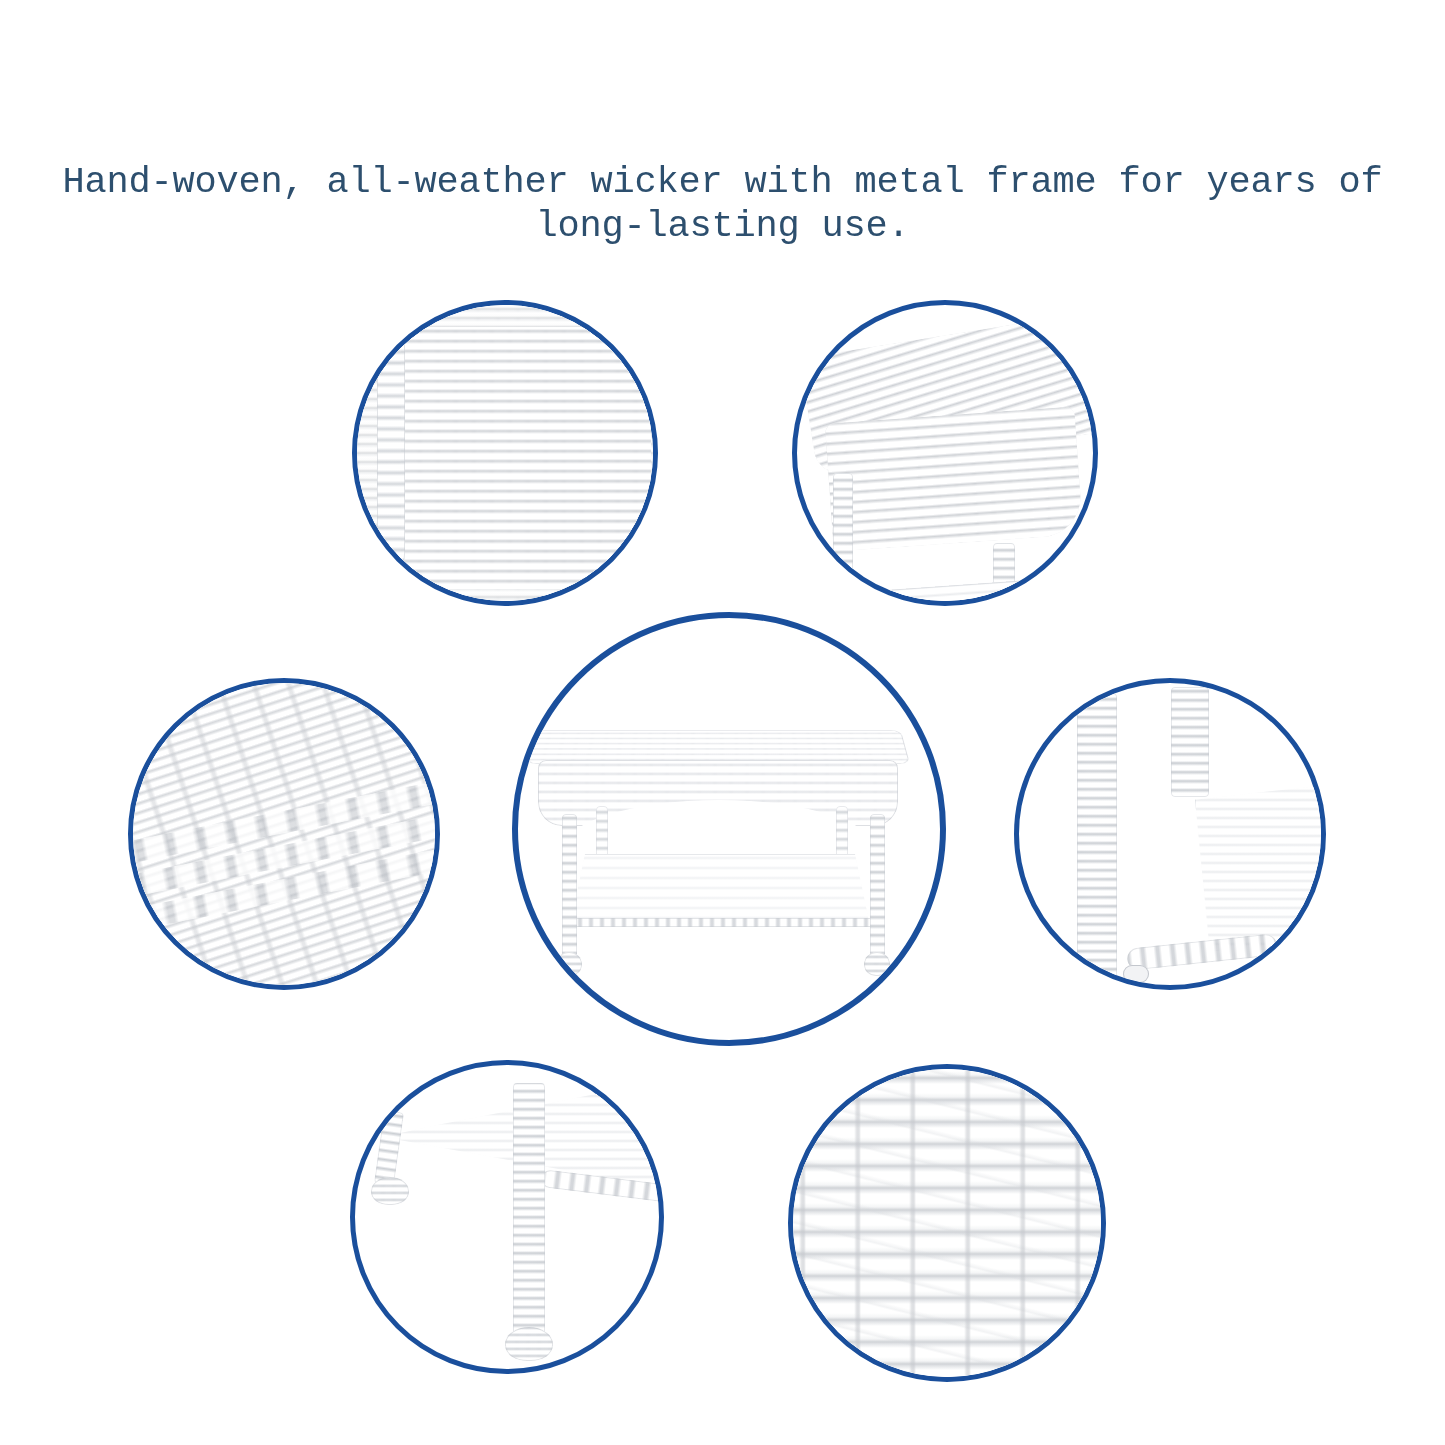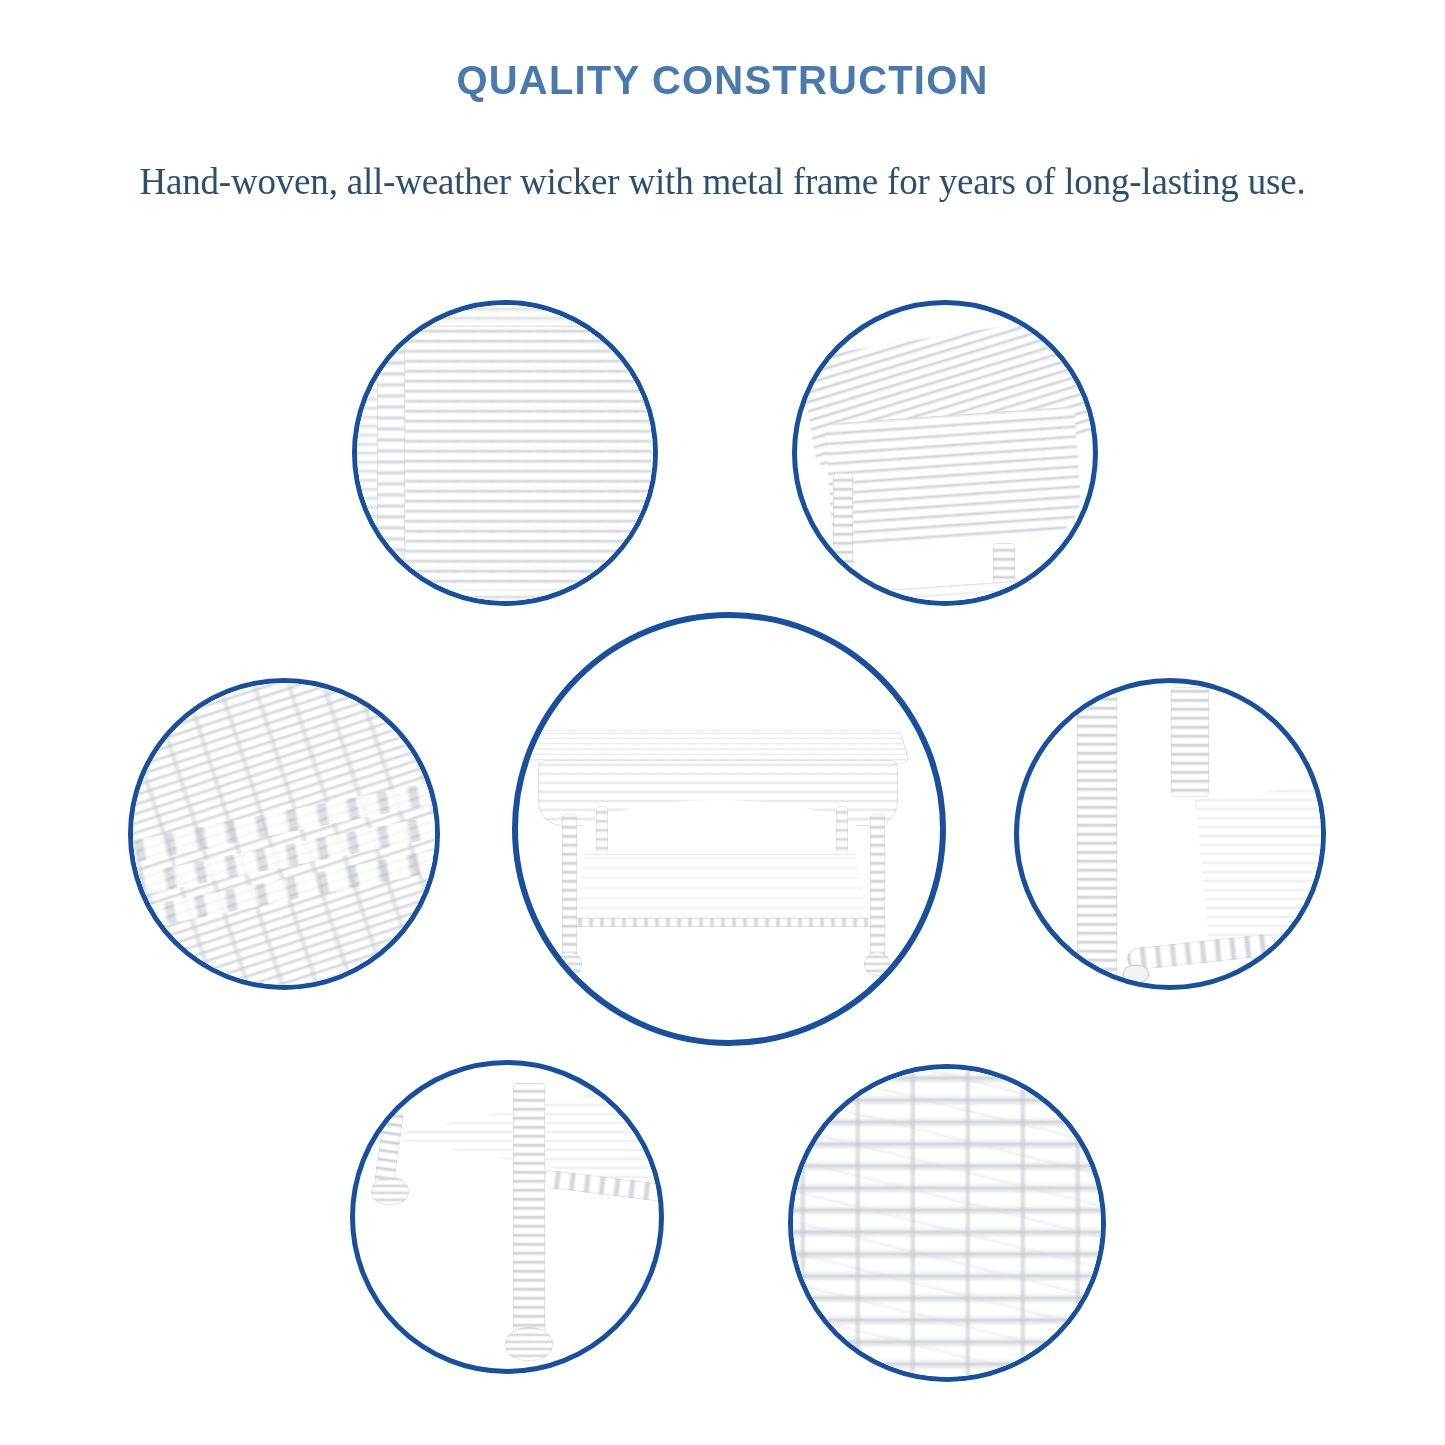--- a/index.html
+++ b/index.html
@@ -40,21 +40,21 @@
   .page-subtitle {
     position: absolute;
     left: 0;
     top: 160px;
     width: 1445px;
     text-align: center;
     font-size: 37px;
     font-weight: normal;
     color: #2d4f6e;
     letter-spacing: -0.2px;
-    font-family: Liberation Serif, serif;
+    font-family: Liberation Mono, monospace;
     line-height: 1.2;
   }
 
   
   .collage {
     position: absolute;
     left: 0;
     top: 0;
     width: 1445px;
     height: 1445px;
@@ -597,21 +597,20 @@
   .bl-foot-main { left: 150px; top: 262px; width: 48px; height: 34px; }
   .bl-foot-side { left: 16px;  top: 112px; width: 38px; height: 28px; }
 
   
   .no-select { user-select: none; }
 </style>
 </head>
 <body>
 
 <div class="header">
-  <div class="page-title no-select">QUALITY CONSTRUCTION</div>
   <div class="page-subtitle no-select">Hand-woven, all-weather wicker with metal frame for years of long-lasting use.</div>
 </div>
 
 <div class="collage">
 
   <div class="bubble" style="left:352px; top:300px; width:306px; height:306px;">
     <div class="bubble-inner">
       <div class="weave-h"></div>
       <div class="slab">
         <div class="weave-basket"></div>

